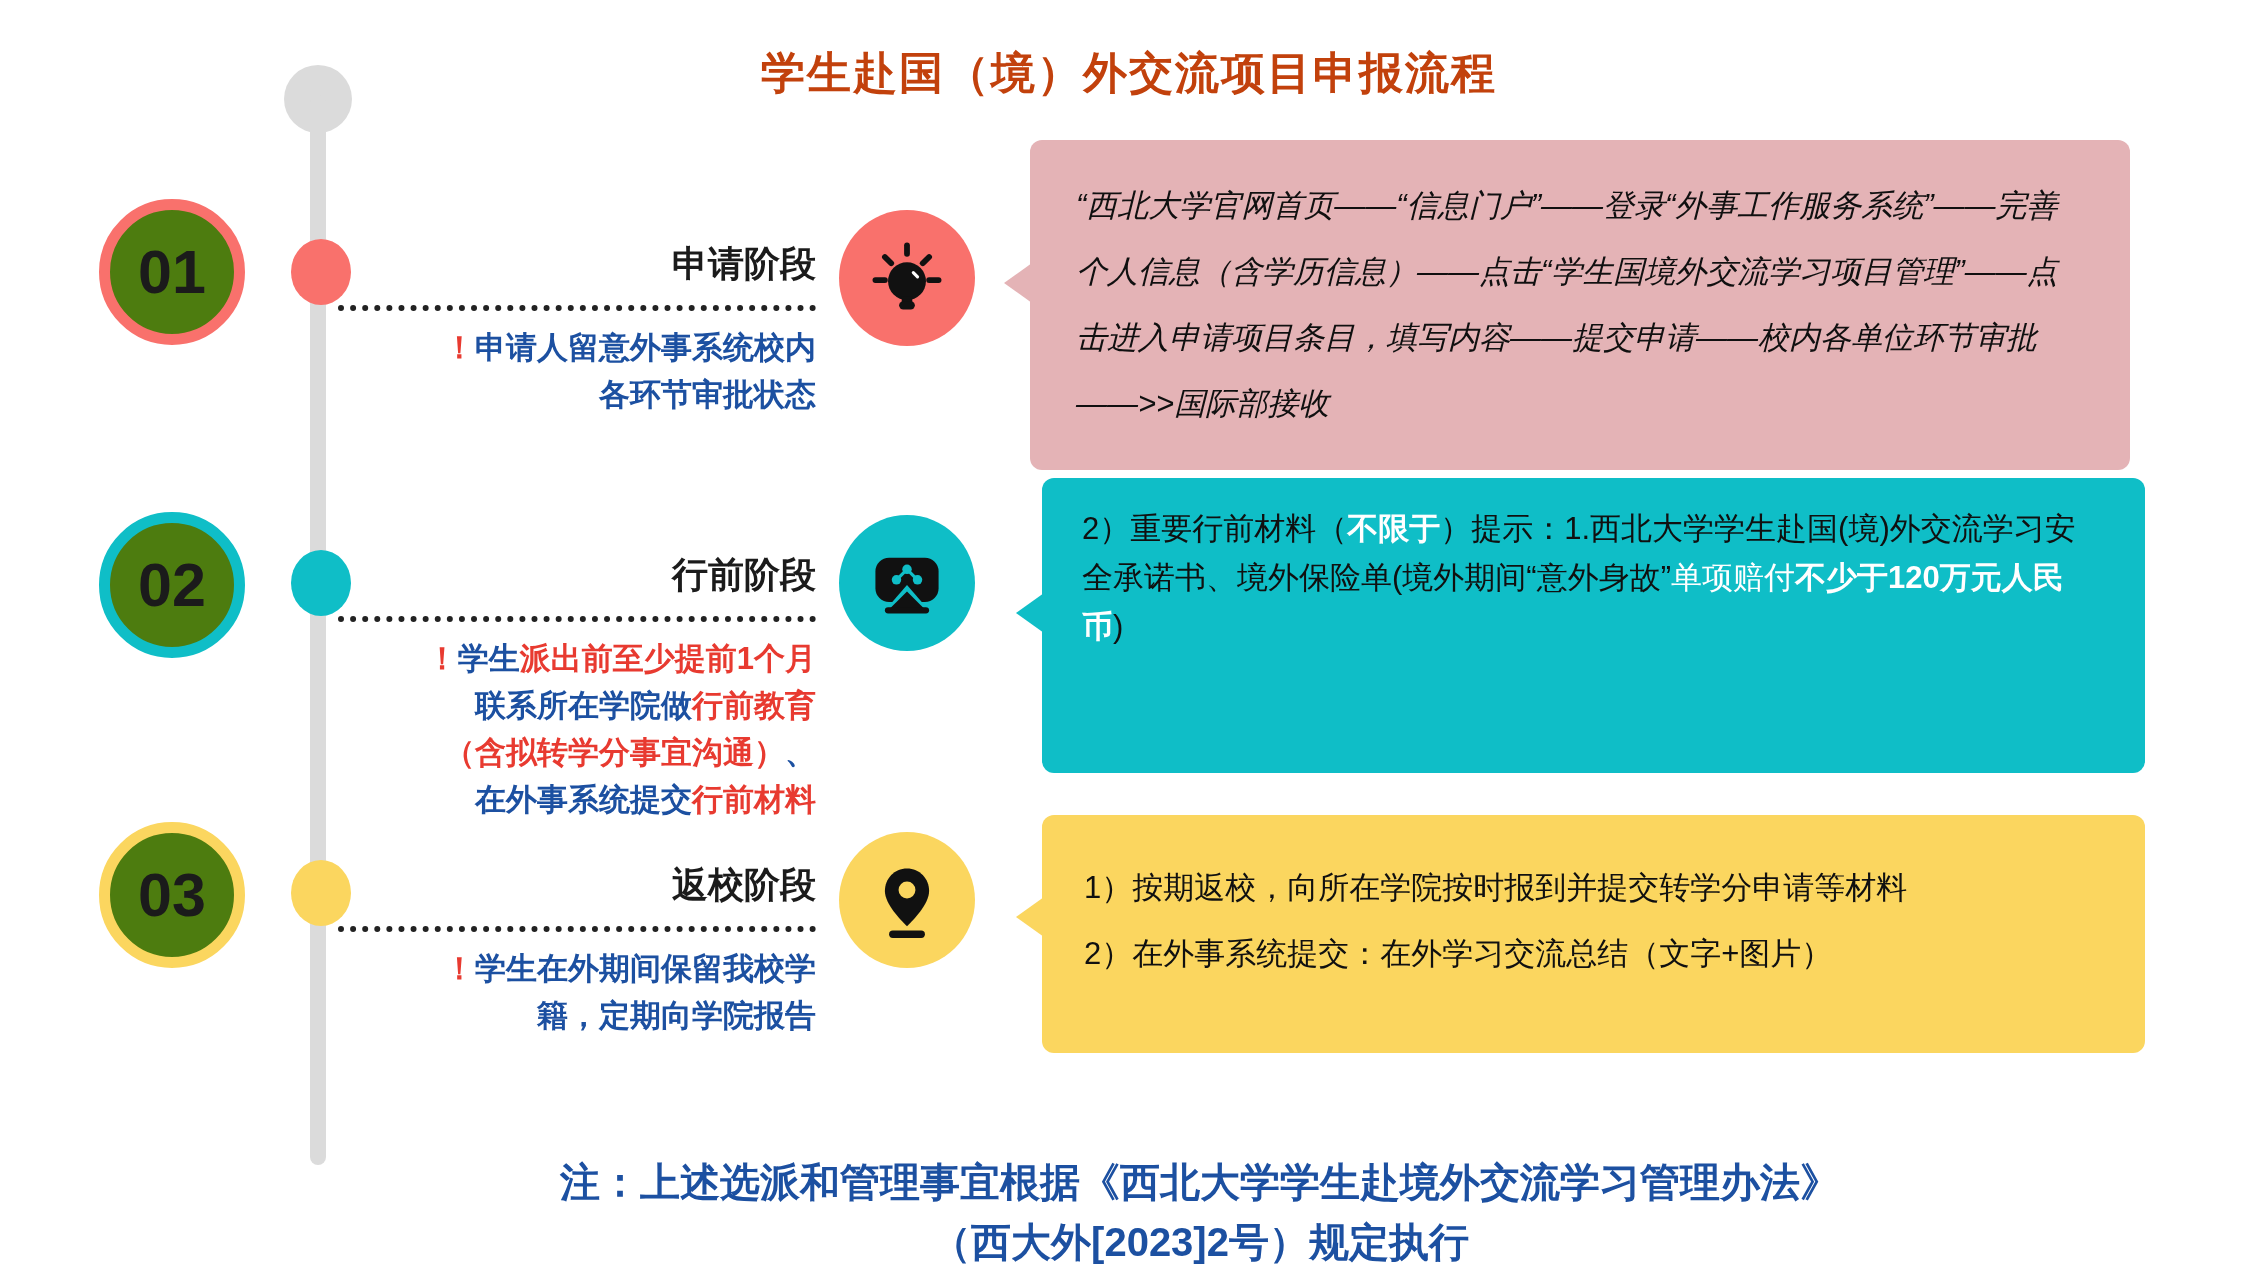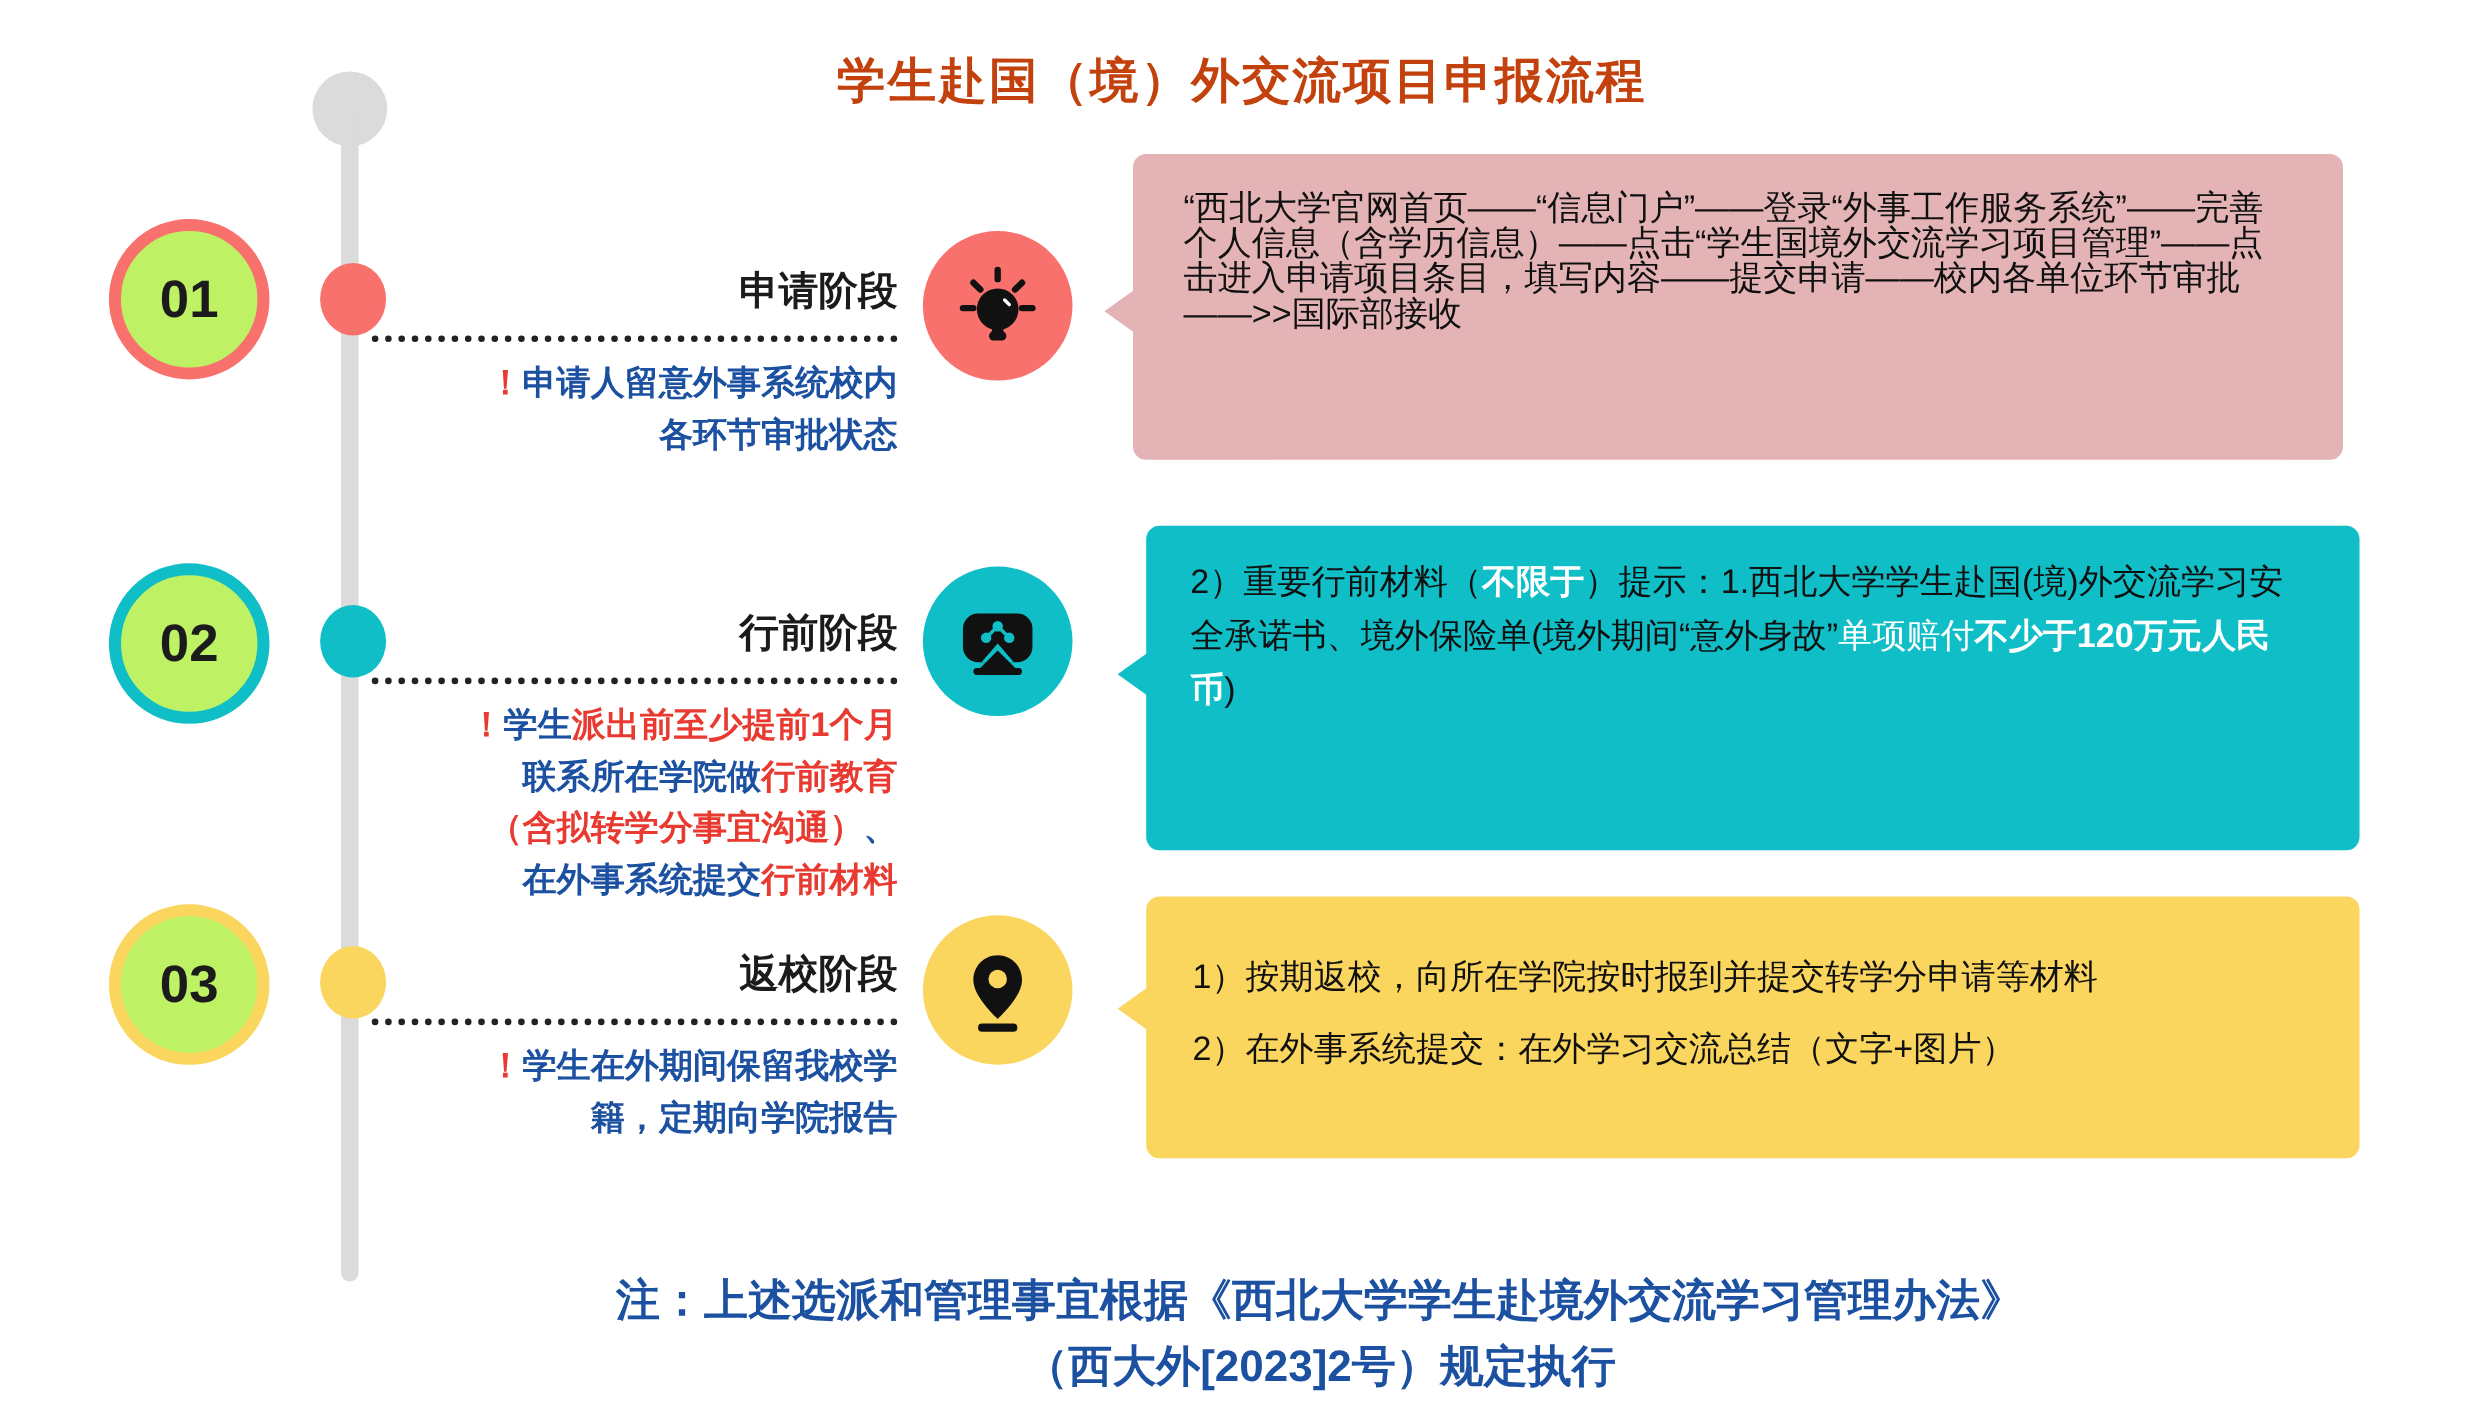--- a/index.html
+++ b/index.html
@@ -10,23 +10,23 @@
          font-size:44px;font-weight:700;letter-spacing:2px;color:#c2410c;}
 
   
   .rail{position:absolute;left:310px;top:95px;width:16px;height:1070px;
         background:#DBDBDB;border-radius:8px;}
   .rail-cap{position:absolute;left:284px;top:65px;width:68px;height:68px;
         border-radius:50%;background:#DBDBDB;}
 
   
   .num-circle{position:absolute;left:99px;width:124px;height:124px;border-radius:50%;
-        background:#bef264;border:11px solid var(--stage-color);
+        background:#4d7c0f;border:11px solid var(--stage-color);
         display:flex;align-items:center;justify-content:center;
-        font-size:48px;font-weight:700;color:#1b1b1b;}
+        font-size:61px;font-weight:700;color:#1b1b1b;}
   .num-1{top:199px}.num-2{top:512px}.num-3{top:822px}
 
   
   .timeline-dot{position:absolute;left:291px;width:60px;height:66px;border-radius:50%;
         background:var(--stage-color);}
   .dot-1{top:239px}.dot-2{top:550px}.dot-3{top:860px}
 
   
   .stage-block{position:absolute;left:338px;width:478px;text-align:right;}
   .block-1{top:240px}.block-2{top:551px}.block-3{top:861px}
@@ -36,21 +36,21 @@
         white-space:pre-line;}
 
   
   .icon-circle{position:absolute;left:839px;width:136px;height:136px;border-radius:50%;
         background:var(--stage-color);display:flex;align-items:center;justify-content:center;}
   .icon-1{top:210px}.icon-2{top:515px}.icon-3{top:832px}
 
   
   .info-box{position:absolute;box-sizing:border-box;border-radius:12px;
         background:var(--box-color);font-size:31px;color:#101010;}
-  .box-1{top:140px;left:1030px;width:1100px;min-height:278px;padding:33px 46px;line-height:32px;}
+  .box-1{top:140px;left:1030px;width:1100px;min-height:278px;padding:33px 46px;line-height:66px;font-style:italic;}
   .box-2{top:478px;left:1042px;width:1103px;min-height:295px;padding:26px 40px;line-height:49px;}
   .box-3{top:815px;left:1042px;width:1103px;min-height:238px;padding:50px 42px;line-height:46px;}
   .box-para{margin:0;}
   .box-2 .box-para + .box-para{margin-top:14px;}
   .box-3 .box-para + .box-para{margin-top:20px;}
   .tail{position:absolute;left:-26px;width:0;height:0;
         border-top:20px solid transparent;border-bottom:20px solid transparent;
         border-right:28px solid var(--box-color);}
   .box-1 .tail{top:123px}.box-2 .tail{top:115px}.box-3 .tail{top:82px}
 

